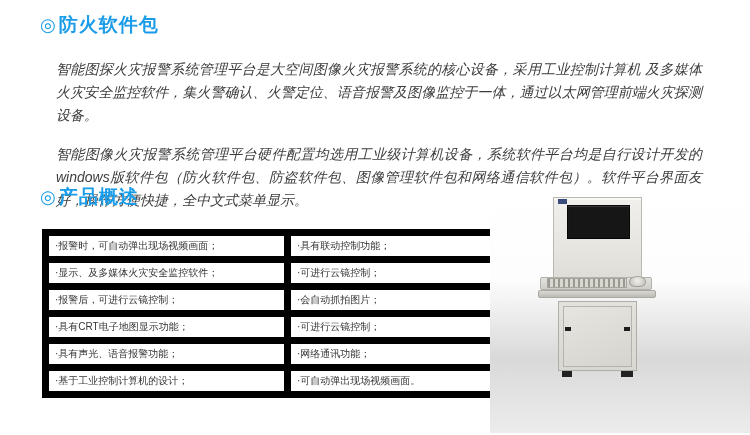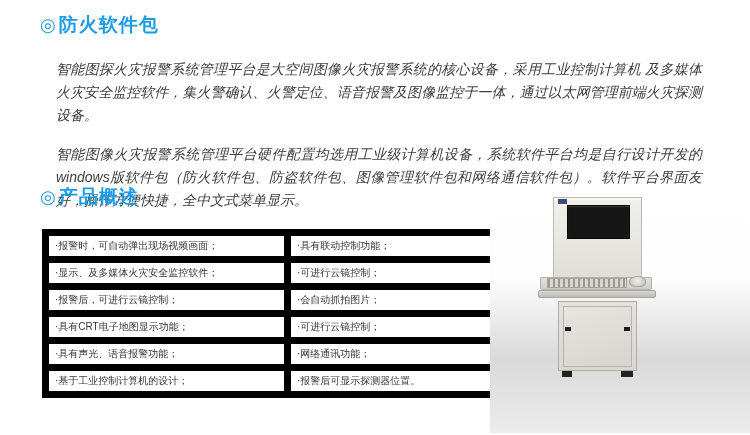--- a/index.html
+++ b/index.html
@@ -138,21 +138,21 @@
       <tr>
         <td class="col-left">·具有CRT电子地图显示功能；</td>
         <td class="col-right">·可进行云镜控制；</td>
       </tr>
       <tr>
         <td class="col-left">·具有声光、语音报警功能；</td>
         <td class="col-right">·网络通讯功能；</td>
       </tr>
       <tr>
         <td class="col-left">·基于工业控制计算机的设计；</td>
-        <td class="col-right">·报警后可显示探测器位置。</td>
+        <td class="col-right">·可自动弹出现场视频画面。</td>
       </tr>
     </tbody>
   </table>
 
   <div id="console-image">
     <div class="abs" id="monitor-frame"></div>
     <div class="abs" id="monitor-label"></div>
     <div class="abs" id="console-screen"></div>
     <div class="abs" id="keyboard-tray"></div>
     <div class="abs" id="keyboard-keys"></div>

